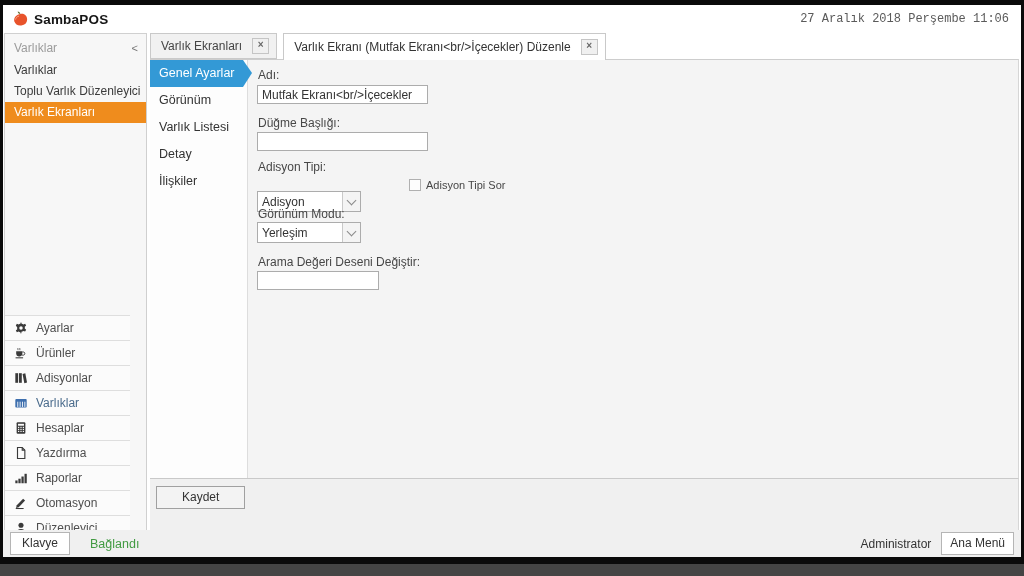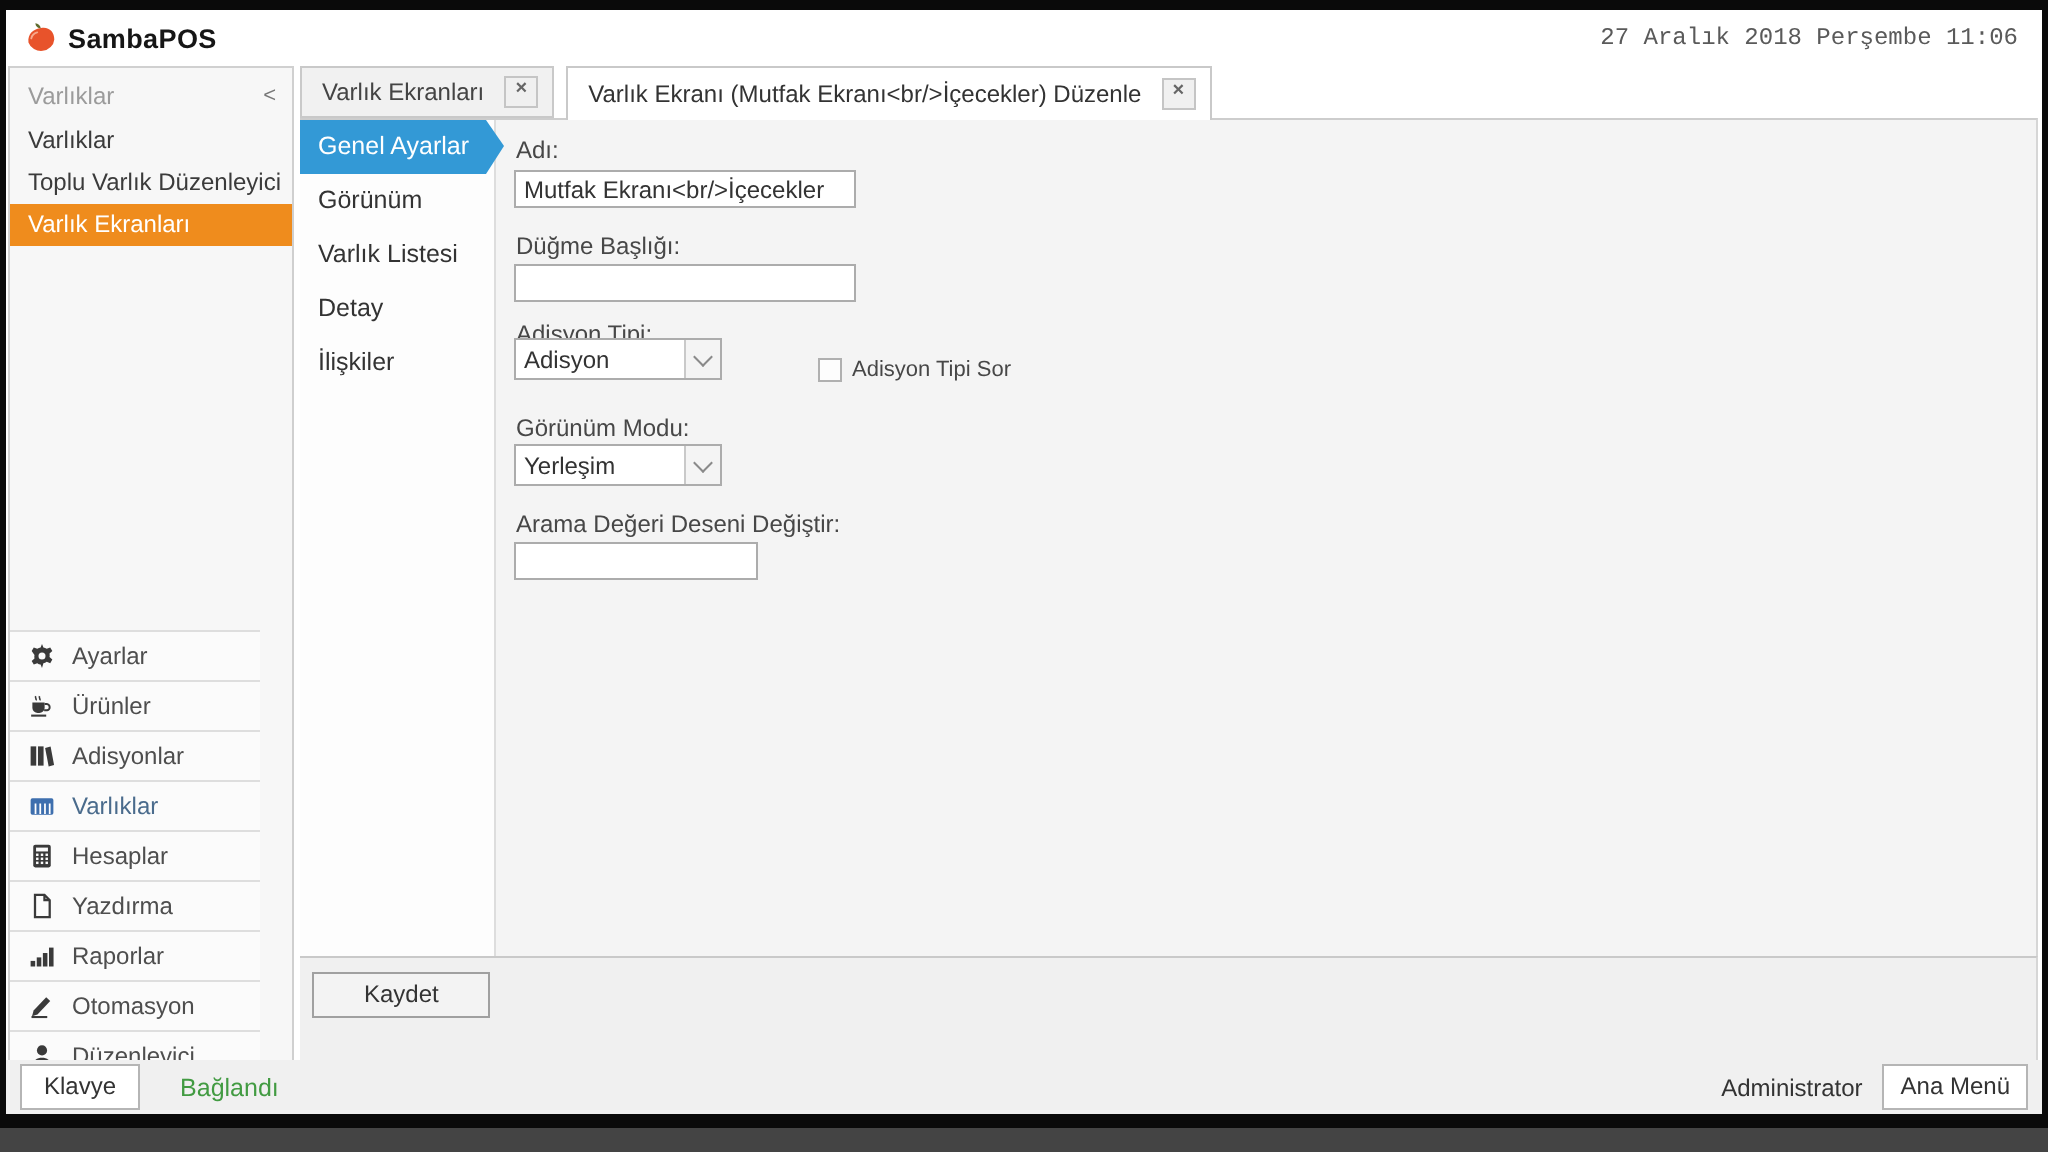--- a/index.html
+++ b/index.html
@@ -236,21 +236,21 @@
       </div>
 
       <div class="form">
         <span class="flabel" style="left:10px;top:8px">Adı:</span>
         <input class="tinput" style="left: 9px; top: 25px; width: 171px;" value="Mutfak Ekranı&lt;br/&gt;İçecekler">
 
         <span class="flabel" style="left:10px;top:56px">Düğme Başlığı:</span>
         <input class="tinput" style="left: 9px; top: 72px; width: 171px;" value="">
 
         <span class="flabel" style="left:10px;top:100px">Adisyon Tipi:</span>
-        <div class="selectbox" style="left:9px;top:109px;width:104px">
+        <div class="selectbox" style="left:9px;top:131px;width:104px">
           <span class="val">Adisyon</span>
           <span class="dd">
                 <span class="chev"></span>
               </span>
         </div>
         <div class="checkrow" style="left:113px;top:119px">
           <span class="checkbox"></span>
           <span>Adisyon Tipi Sor</span>
         </div>
 

